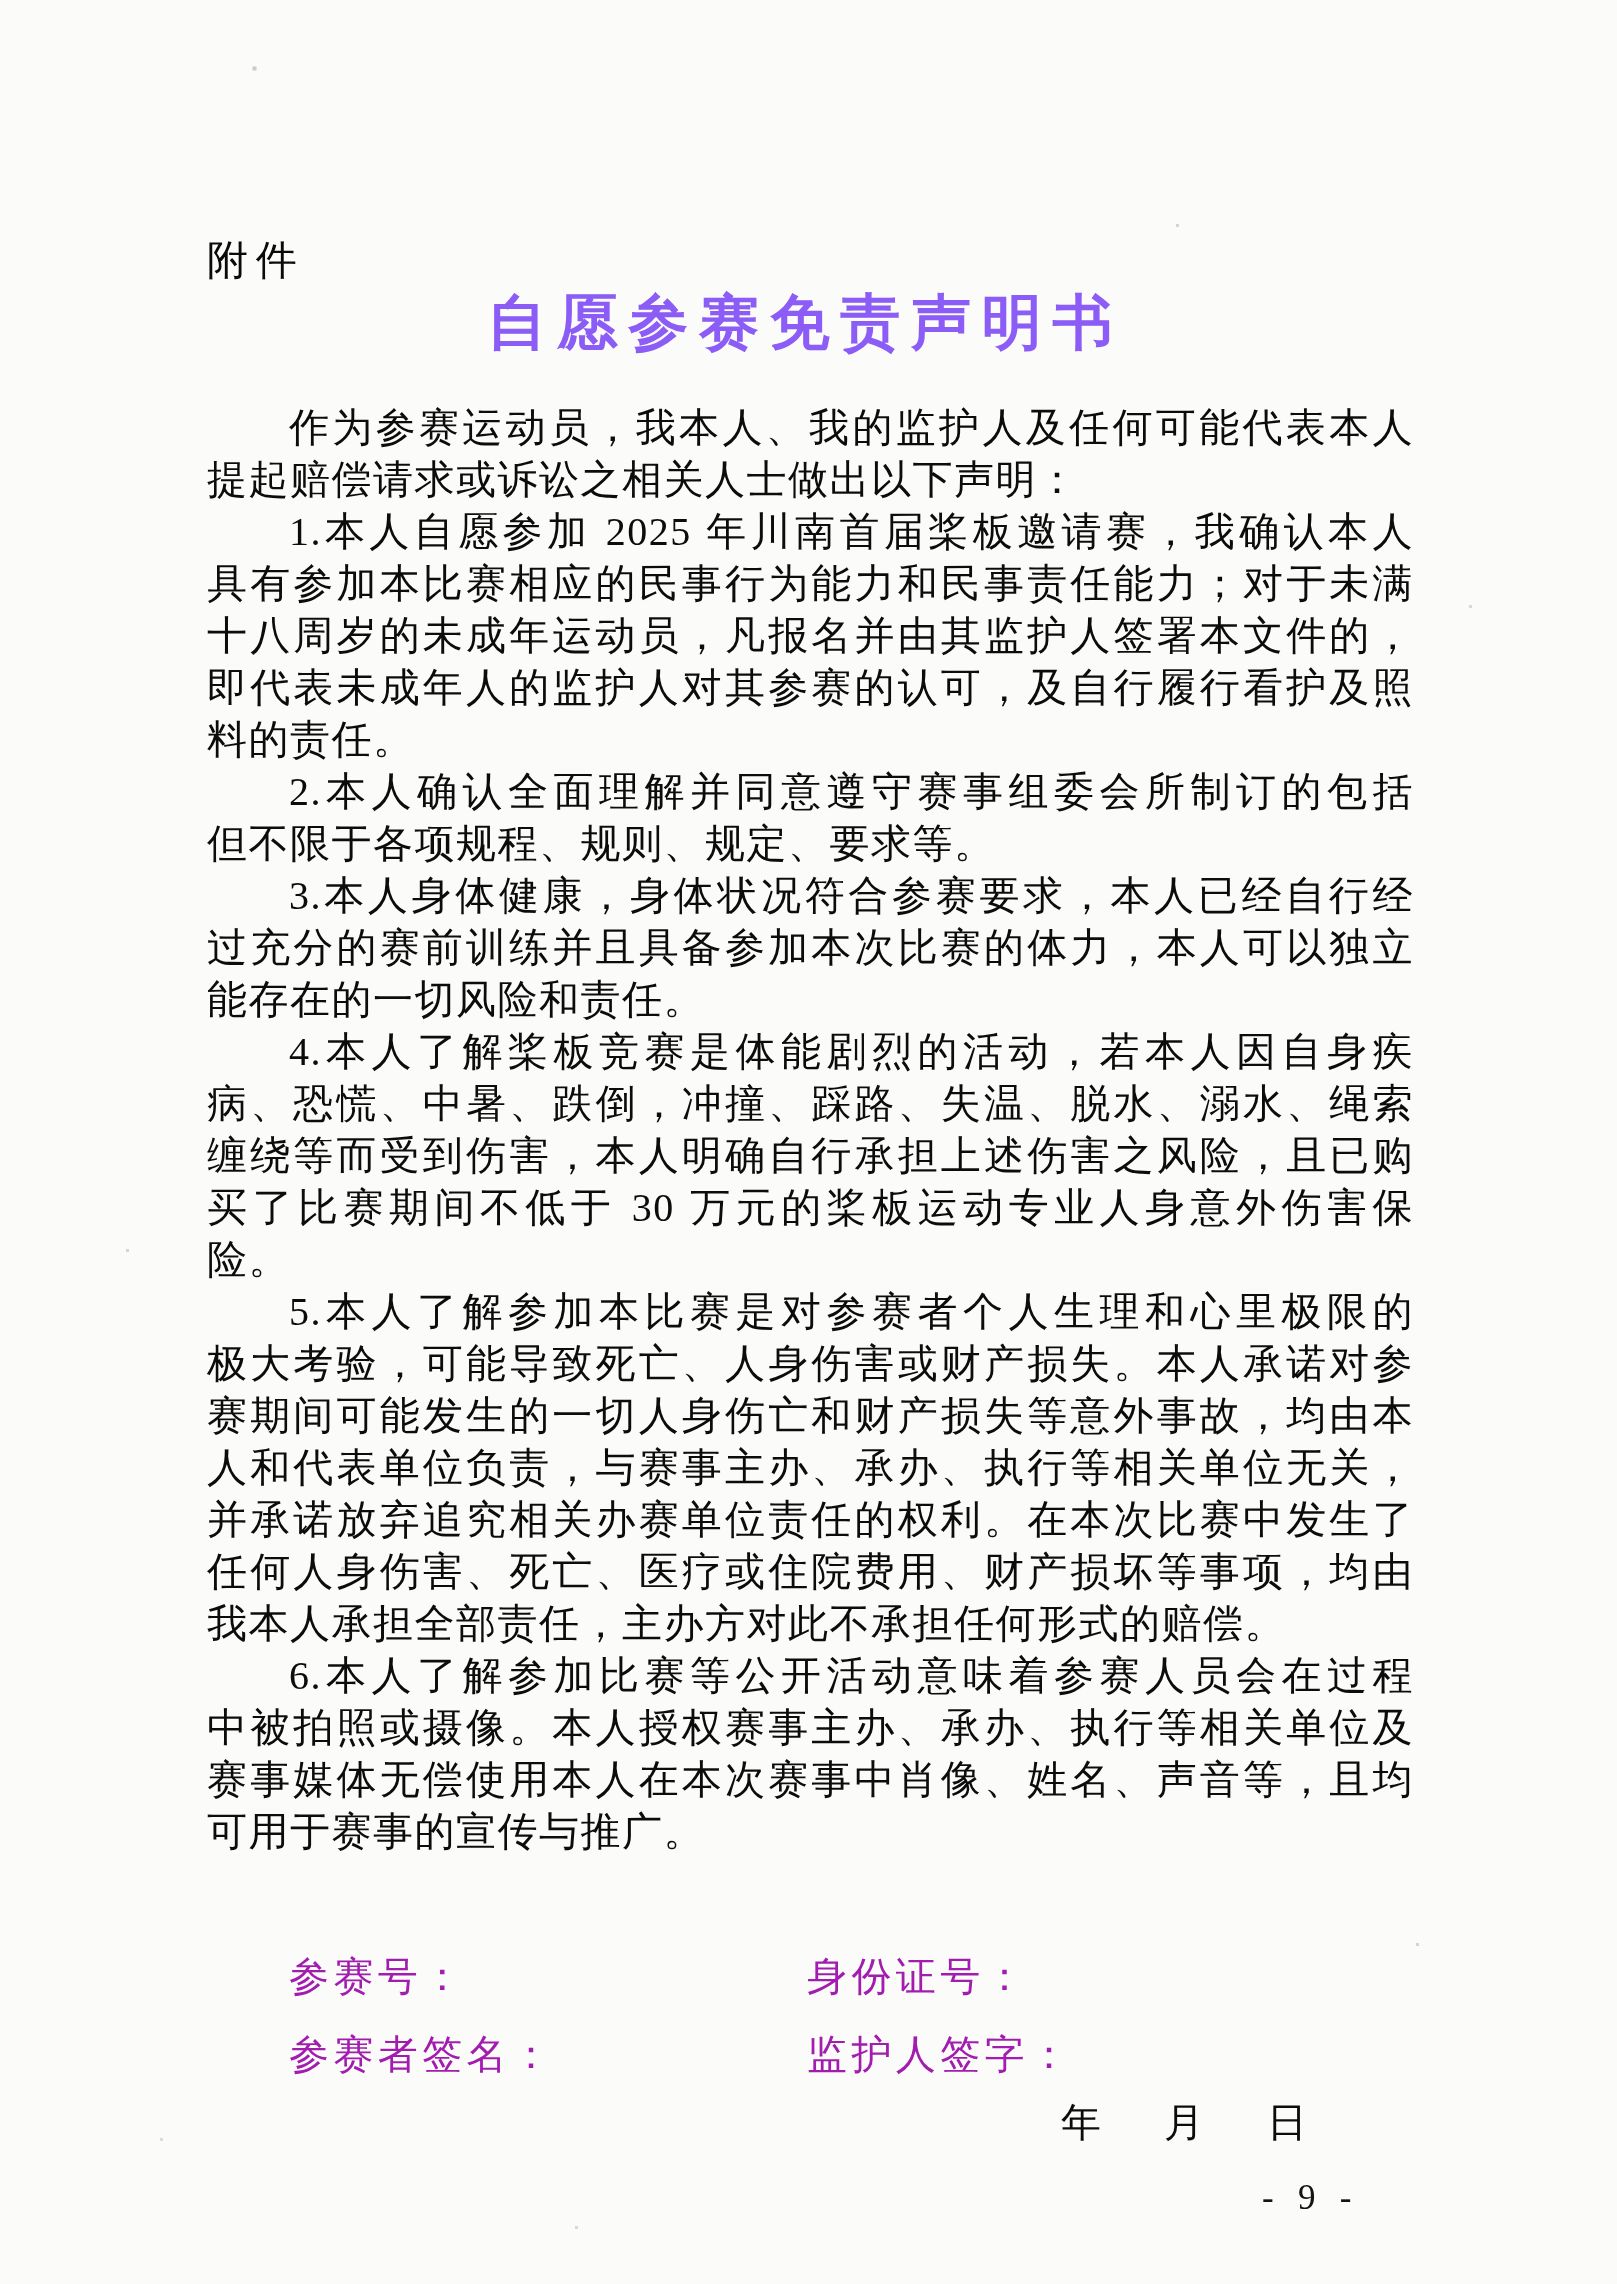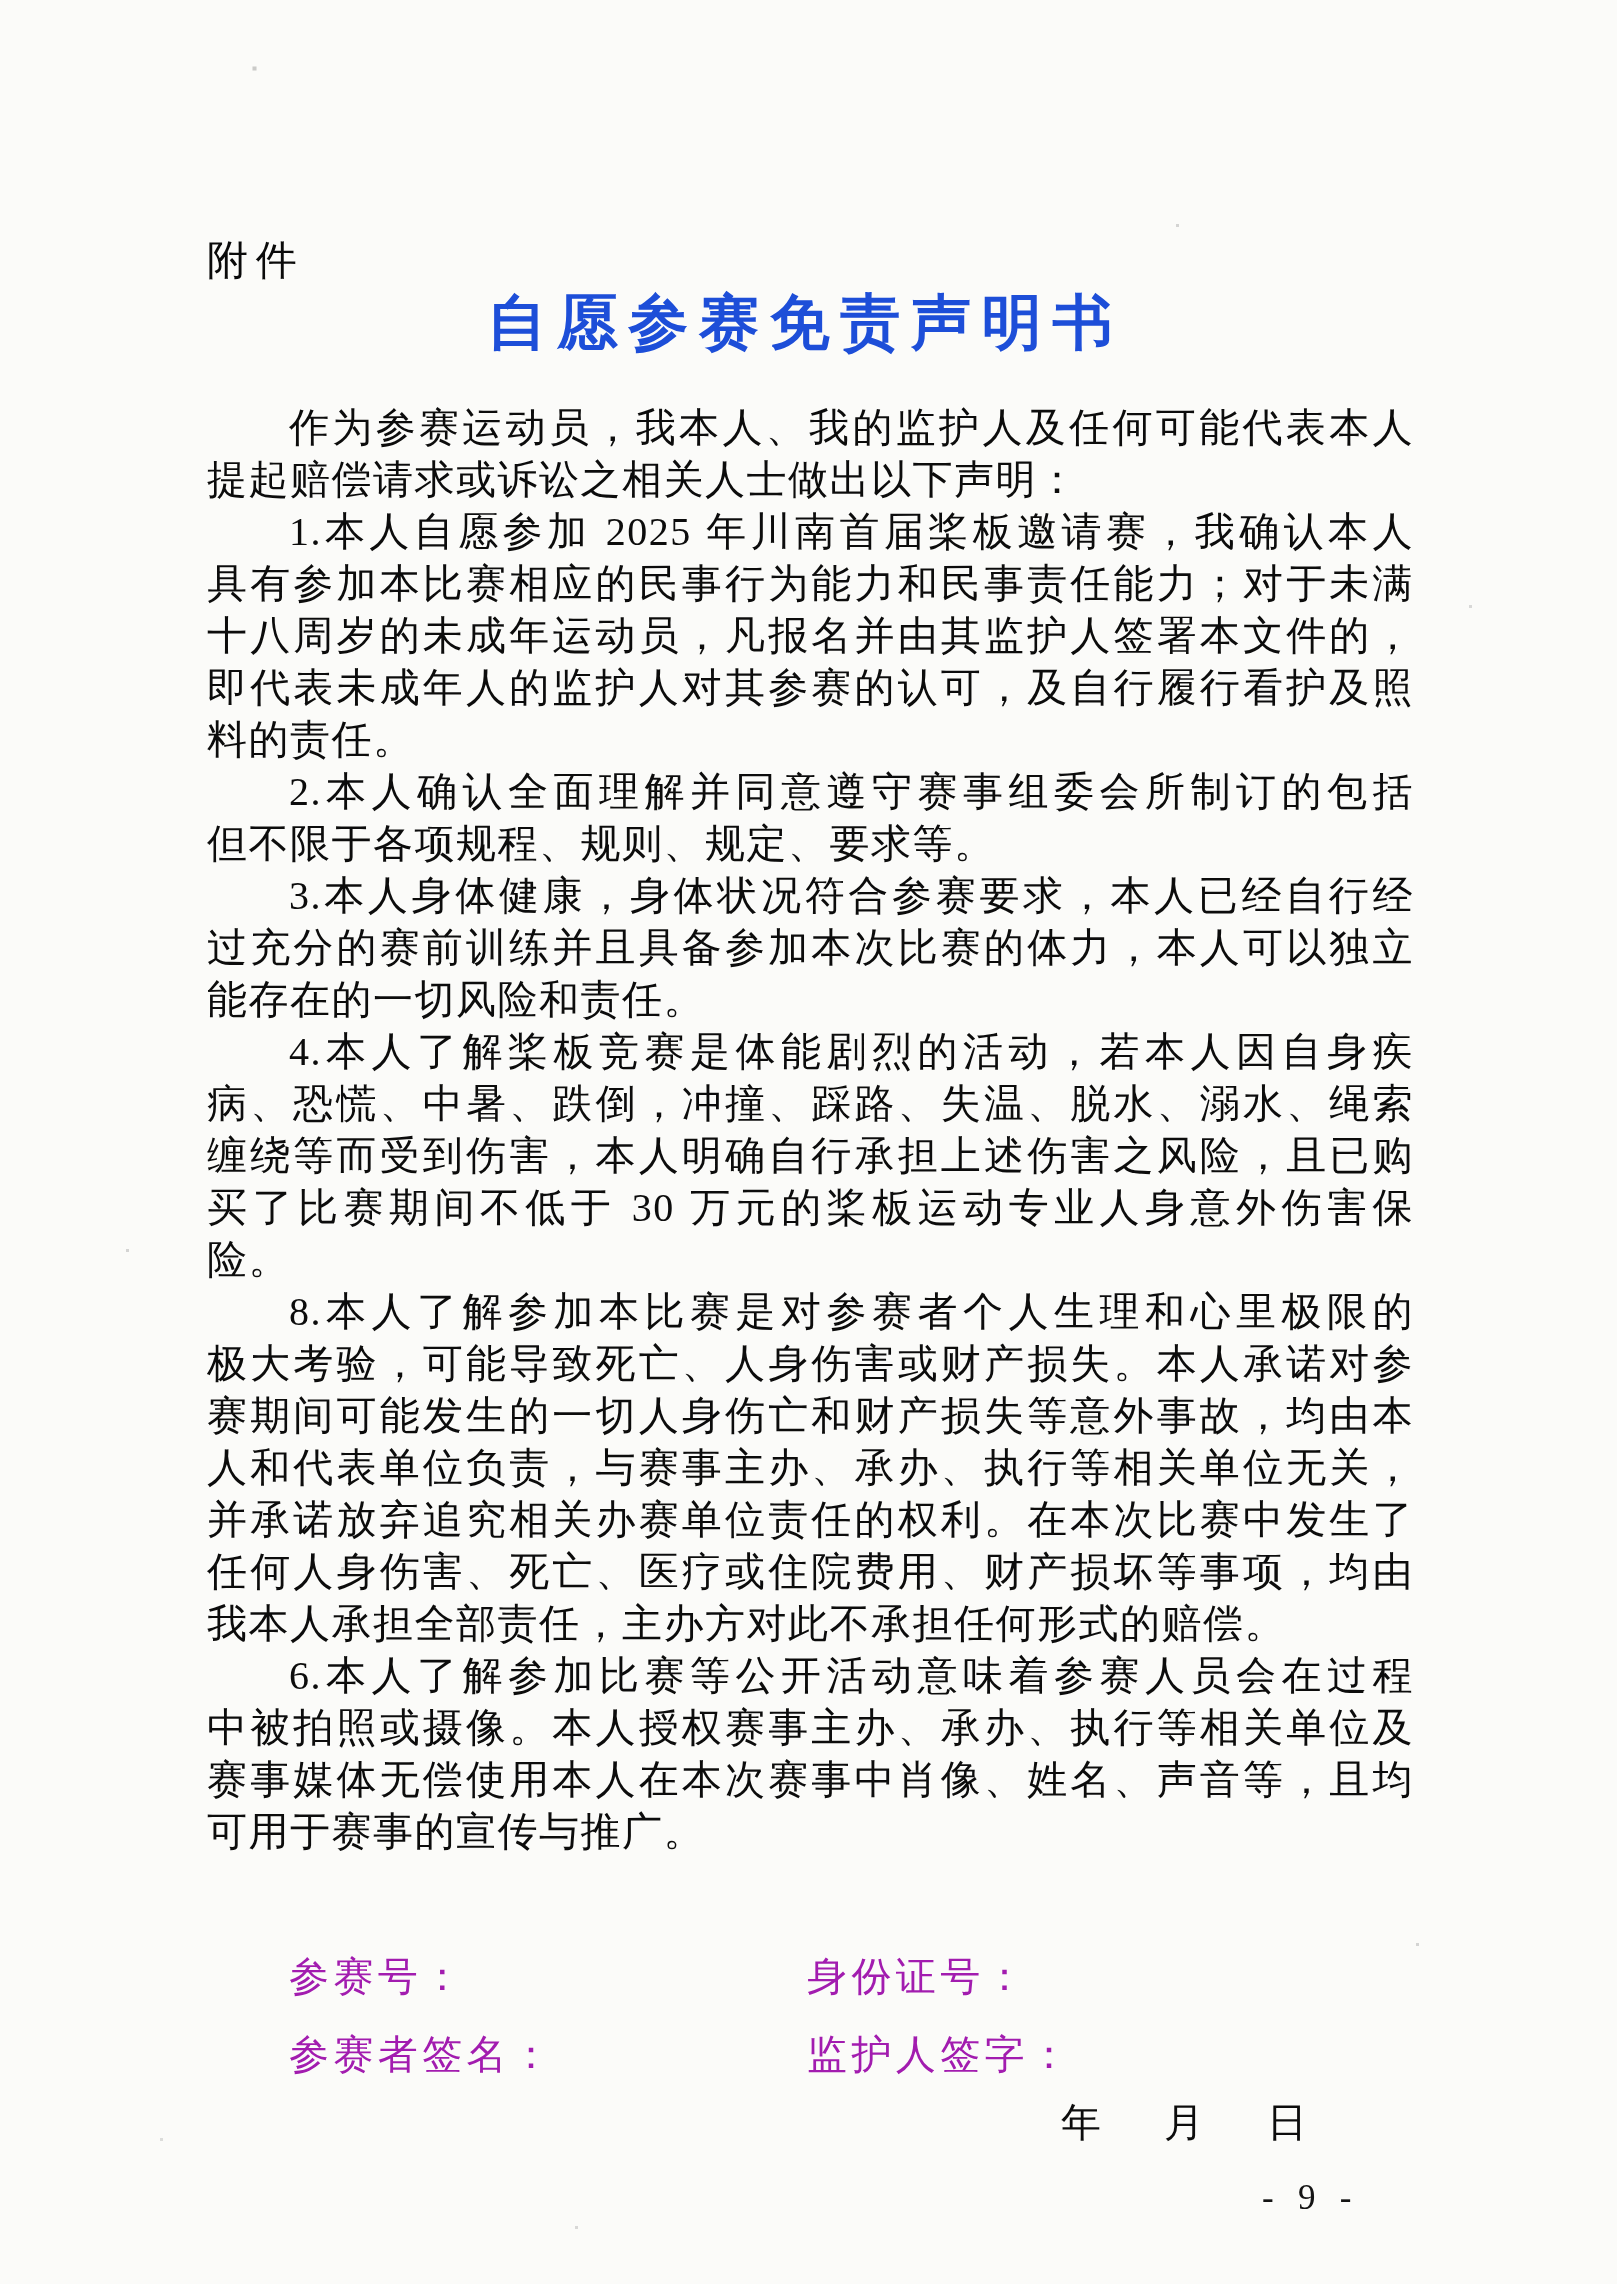--- a/index.html
+++ b/index.html
@@ -24,21 +24,21 @@
     color: #0a0a0a;
   }
   .doc-title {
     position: absolute;
     left: 0; top: 283px;
     width: 1610px;
     text-align: center;
     font-size: 60px;
     font-weight: 700;
     letter-spacing: 10.7px;
-    color: #1d4ed8;
+    color: #8b5cf6;
   }
   .body-text {
     position: absolute;
     left: 207px; top: 402px;
     width: 1207px;
     font-size: 40px;
     line-height: 52px;
     letter-spacing: 1.5px;
     color: #0c0c0c;
   }
@@ -115,21 +115,21 @@
       <div class="line first">2.本人确认全面理解并同意遵守赛事组委会所制订的包括</div>
       <div class="line last">但不限于各项规程、规则、规定、要求等。</div>
       <div class="line first">3.本人身体健康，身体状况符合参赛要求，本人已经自行经</div>
       <div class="line">过充分的赛前训练并且具备参加本次比赛的体力，本人可以独立</div>
       <div class="line last">能存在的一切风险和责任。</div>
       <div class="line first">4.本人了解桨板竞赛是体能剧烈的活动，若本人因自身疾</div>
       <div class="line">病、恐慌、中暑、跌倒，冲撞、踩路、失温、脱水、溺水、绳索</div>
       <div class="line">缠绕等而受到伤害，本人明确自行承担上述伤害之风险，且已购</div>
       <div class="line">买了比赛期间不低于 30 万元的桨板运动专业人身意外伤害保</div>
       <div class="line last">险。</div>
-      <div class="line first">8.本人了解参加本比赛是对参赛者个人生理和心里极限的</div>
+      <div class="line first">5.本人了解参加本比赛是对参赛者个人生理和心里极限的</div>
       <div class="line">极大考验，可能导致死亡、人身伤害或财产损失。本人承诺对参</div>
       <div class="line">赛期间可能发生的一切人身伤亡和财产损失等意外事故，均由本</div>
       <div class="line">人和代表单位负责，与赛事主办、承办、执行等相关单位无关，</div>
       <div class="line">并承诺放弃追究相关办赛单位责任的权利。在本次比赛中发生了</div>
       <div class="line">任何人身伤害、死亡、医疗或住院费用、财产损坏等事项，均由</div>
       <div class="line last">我本人承担全部责任，主办方对此不承担任何形式的赔偿。</div>
       <div class="line first">6.本人了解参加比赛等公开活动意味着参赛人员会在过程</div>
       <div class="line">中被拍照或摄像。本人授权赛事主办、承办、执行等相关单位及</div>
       <div class="line">赛事媒体无偿使用本人在本次赛事中肖像、姓名、声音等，且均</div>
       <div class="line last">可用于赛事的宣传与推广。</div>

